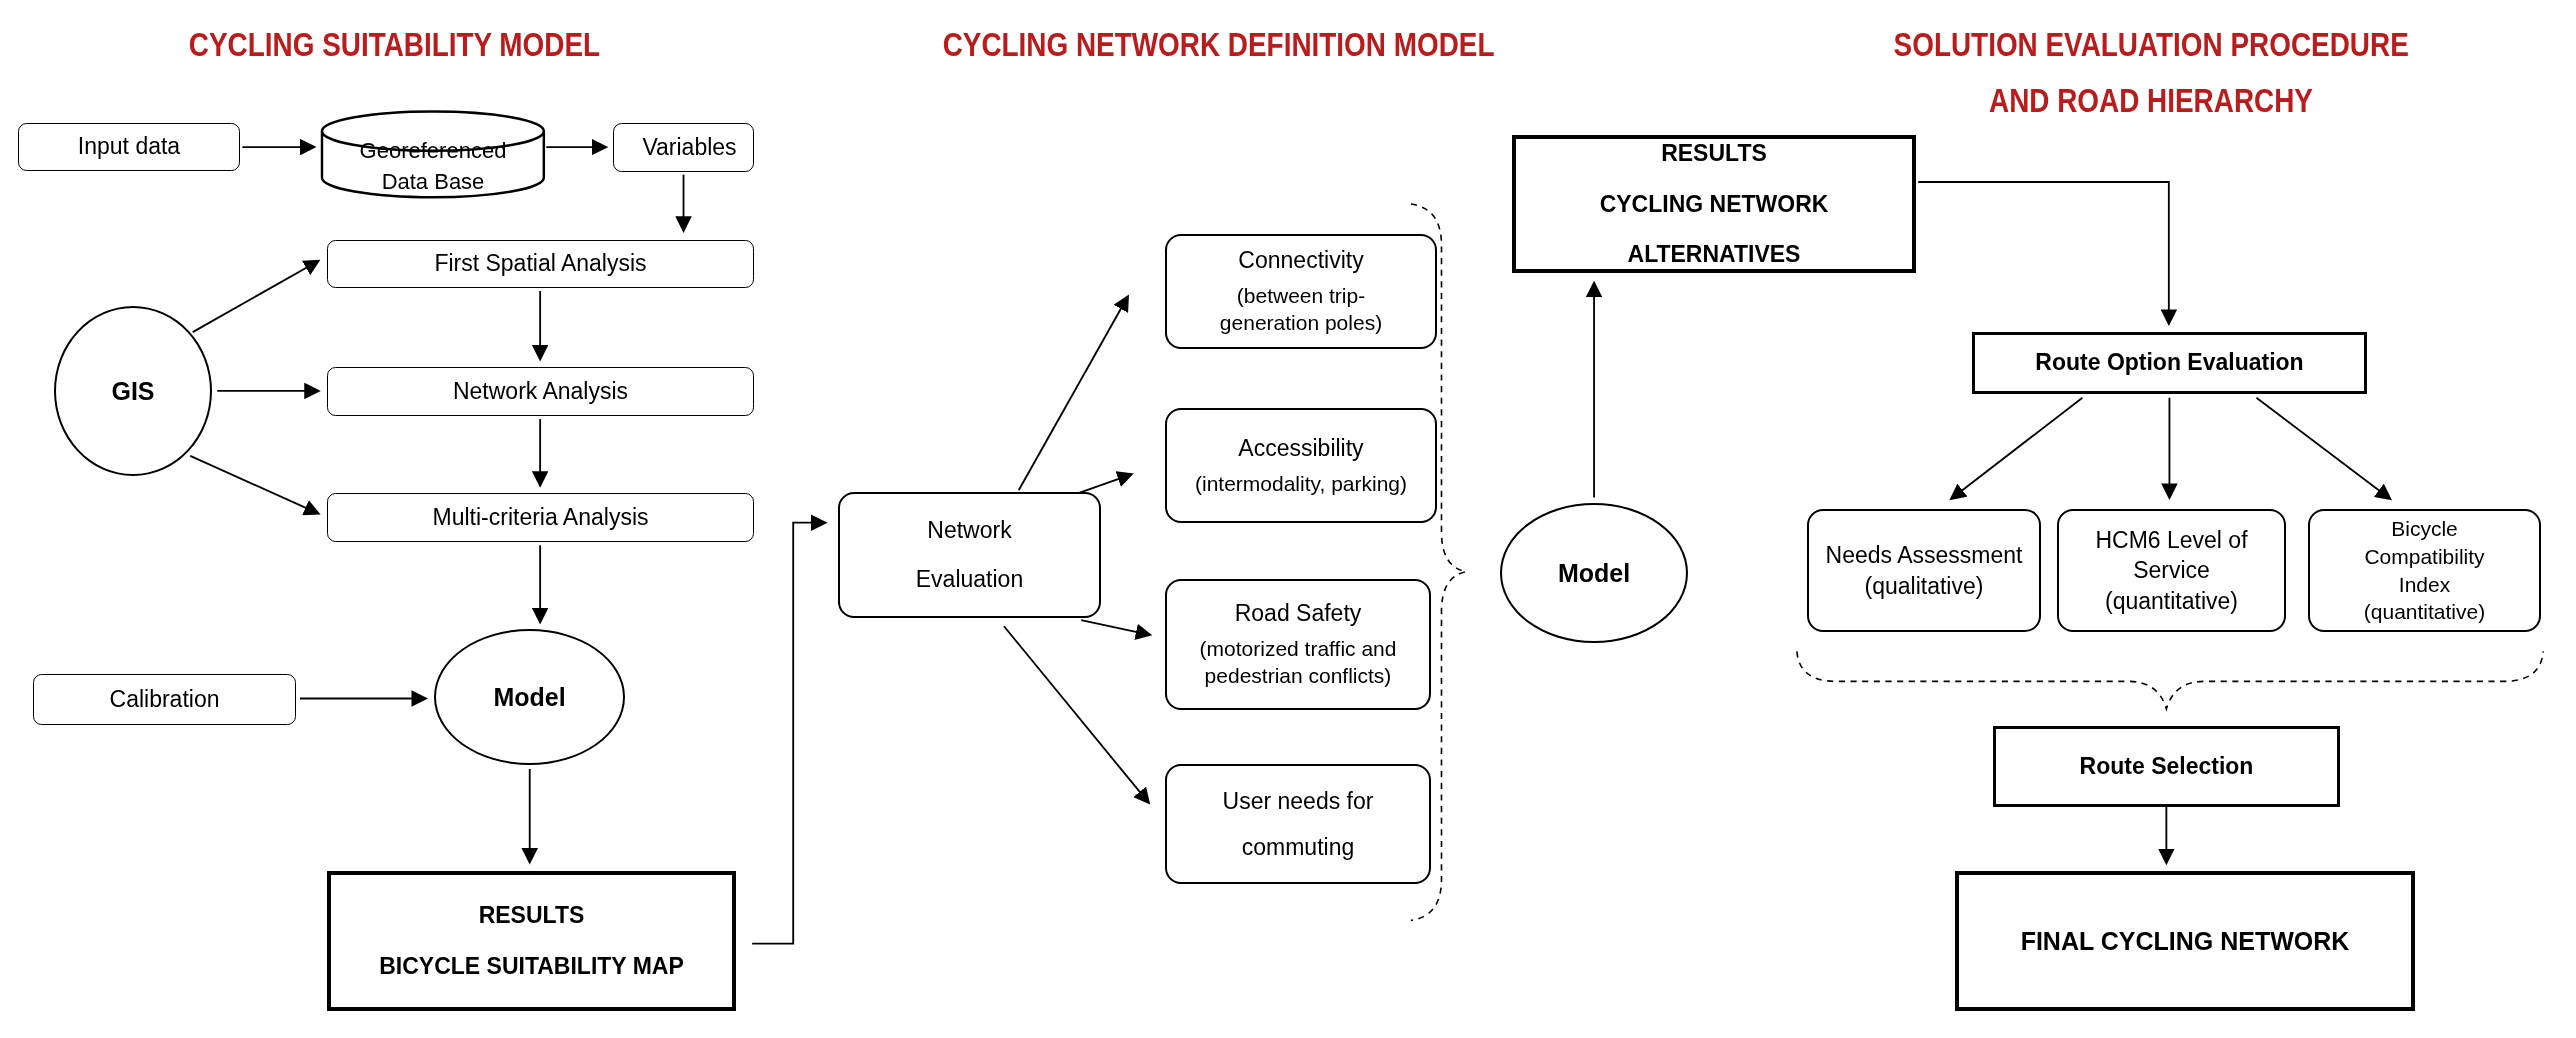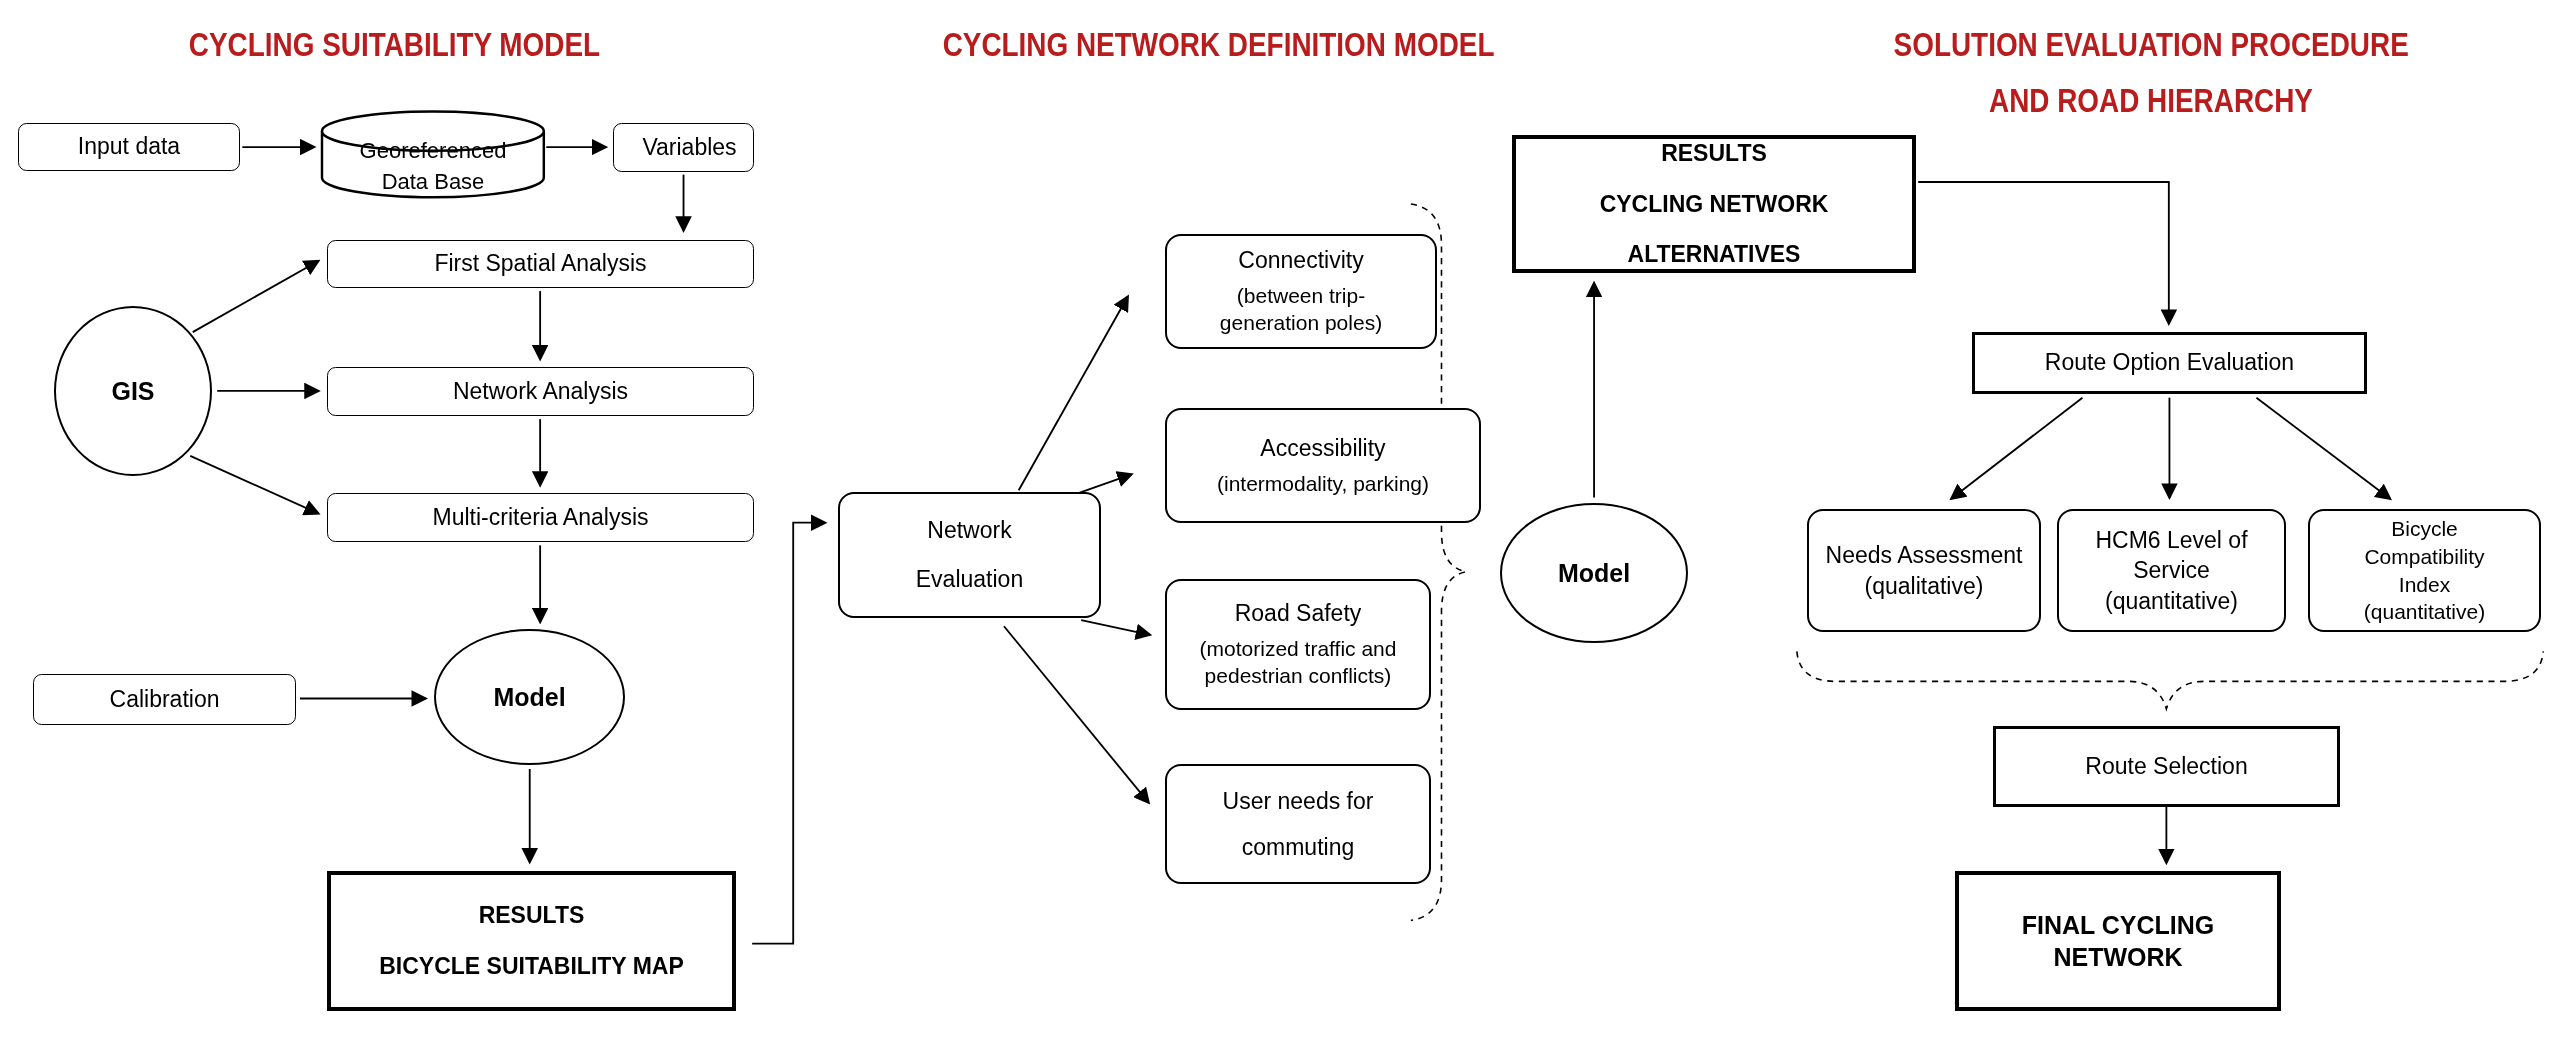--- a/index.html
+++ b/index.html
@@ -36,21 +36,21 @@
     font-size:23px;
     line-height:1.3;
     z-index:2;
   }
   .node .label{white-space:pre-line;}
   .node .sub{white-space:pre-line;font-size:21px;margin-top:6.1px;}
   .r-sm{border-radius:8.6px;border-width:1.8px;}
   .r-lg{border-radius:16px;border-width:2.5px;}
   .sharp{border-radius:0;}
   .b-bold{border-width:4.3px;}
-  .b-med{border-width:3.1px;}
+  .b-med{border-width:3.1px;font-weight:bold;}
   .ellipse{border-radius:50%;border-width:2.5px;}
   .bold-text{font-weight:700;font-size:25px;}
   .results-text{font-weight:700;font-size:23px;line-height:2.2;}
   .spread{line-height:2.15;}
   .spread2{line-height:2.0;}
   .tight{line-height:1.32;}
   .small-text{font-size:21px;}
   
   .cyl-label{
     position:absolute;
@@ -169,21 +169,21 @@
     <span class="label">Network</span>
     <span class="label">Evaluation</span>
   </div>
 
   <div class="node r-lg" style="left:1165px;top:234px;width:272px;height:115px;">
     <span class="label">Connectivity</span>
     <span class="sub">(between trip-
 generation poles)</span>
   </div>
 
-  <div class="node r-lg" style="left:1165px;top:408px;width:316px;height:115px;">
+  <div class="node r-lg" style="left:1165px;top:408px;width:272px;height:115px;">
     <span class="label">Accessibility</span>
     <span class="sub">(intermodality, parking)</span>
   </div>
 
   <div class="node r-lg" style="left:1165px;top:579px;width:266px;height:131px;">
     <span class="label">Road Safety</span>
     <span class="sub">(motorized traffic and
 pedestrian conflicts)</span>
   </div>
 
@@ -220,18 +220,18 @@
     <span class="label">Bicycle
 Compatibility
 Index
 (quantitative)</span>
   </div>
 
   <div class="node sharp b-med" style="left:1993px;top:726px;width:347px;height:81px;">
     <span class="label">Route Selection</span>
   </div>
 
-  <div class="node sharp b-bold bold-text" style="left:1955px;top:871px;width:326px;height:140px;">
+  <div class="node sharp b-bold bold-text" style="left:1955px;top:871px;width:460px;height:140px;">
     <span class="label">FINAL CYCLING NETWORK</span>
   </div>
 
 </div>
 
 
 </body></html>

